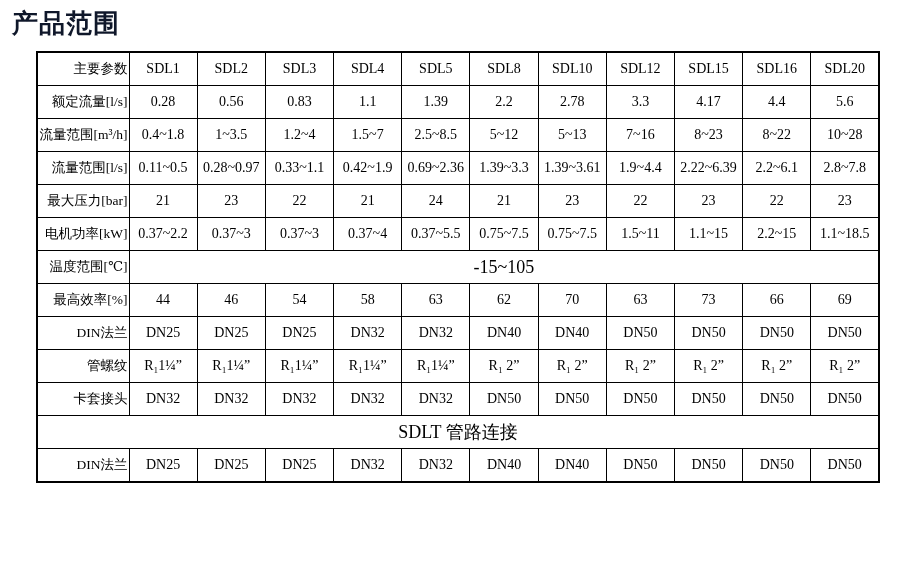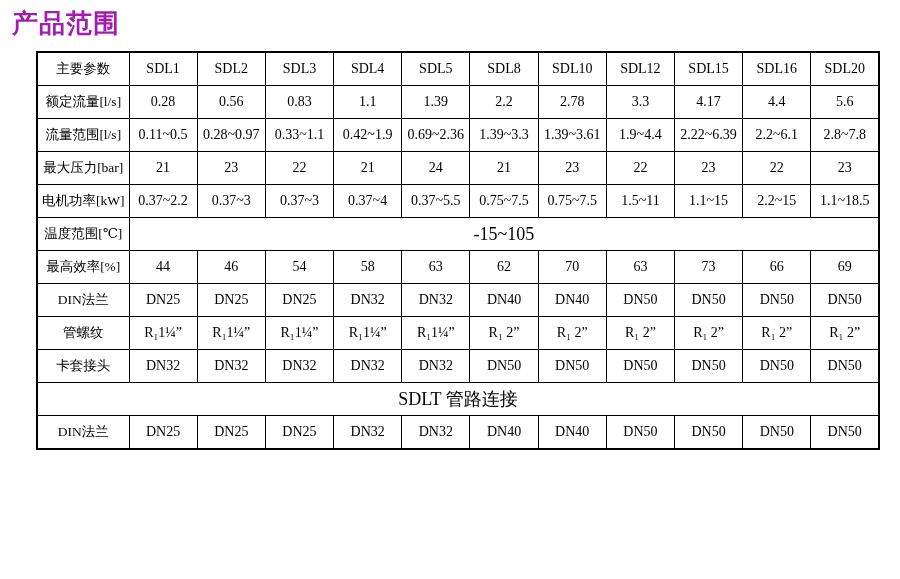--- a/index.html
+++ b/index.html
@@ -14,41 +14,42 @@
     color: #000;
     font-family: "Liberation Serif", "DejaVu Serif", serif;
   }
   .page-title {
     font-family: "Liberation Sans", "DejaVu Sans", sans-serif;
     font-weight: bold;
     font-size: 26px;
     line-height: 1;
     margin: 10px 0 0 12px;
     letter-spacing: 1px;
-    color: #a21caf;
+    color: #0f172a;
   }
   table.spec-table {
     border-collapse: collapse;
     table-layout: fixed;
     width: 842px;
     margin: 15px 0 0 36px;
     border: 2px solid #000;
   }
   table.spec-table td {
     border: 1px solid #000;
     text-align: center;
     vertical-align: middle;
     height: 32px;
     font-size: 14px;
     padding: 0 1px;
     white-space: nowrap;
     overflow: hidden;
   }
   table.spec-table td.label-cell {
     font-size: 13.5px;
+    text-align: right;
   }
   table.spec-table td.span-cell {
     font-size: 18px;
   }
   col.label-col { width: 92px; }
   col.data-col  { width: 68.2px; }
 </style>
 </head>
 <body>
 
@@ -92,20 +93,34 @@
         <td>1.1</td>
         <td>1.39</td>
         <td>2.2</td>
         <td>2.78</td>
         <td>3.3</td>
         <td>4.17</td>
         <td>4.4</td>
         <td>5.6</td>
       </tr>
       <tr>
+        <td class="label-cell">流量范围[m³/h]</td>
+        <td>0.4~1.8</td>
+        <td>1~3.5</td>
+        <td>1.2~4</td>
+        <td>1.5~7</td>
+        <td>2.5~8.5</td>
+        <td>5~12</td>
+        <td>5~13</td>
+        <td>7~16</td>
+        <td>8~23</td>
+        <td>8~22</td>
+        <td>10~28</td>
+      </tr>
+      <tr>
         <td class="label-cell">流量范围[l/s]</td>
         <td>0.11~0.5</td>
         <td>0.28~0.97</td>
         <td>0.33~1.1</td>
         <td>0.42~1.9</td>
         <td>0.69~2.36</td>
         <td>1.39~3.3</td>
         <td>1.39~3.61</td>
         <td>1.9~4.4</td>
         <td>2.22~6.39</td>

